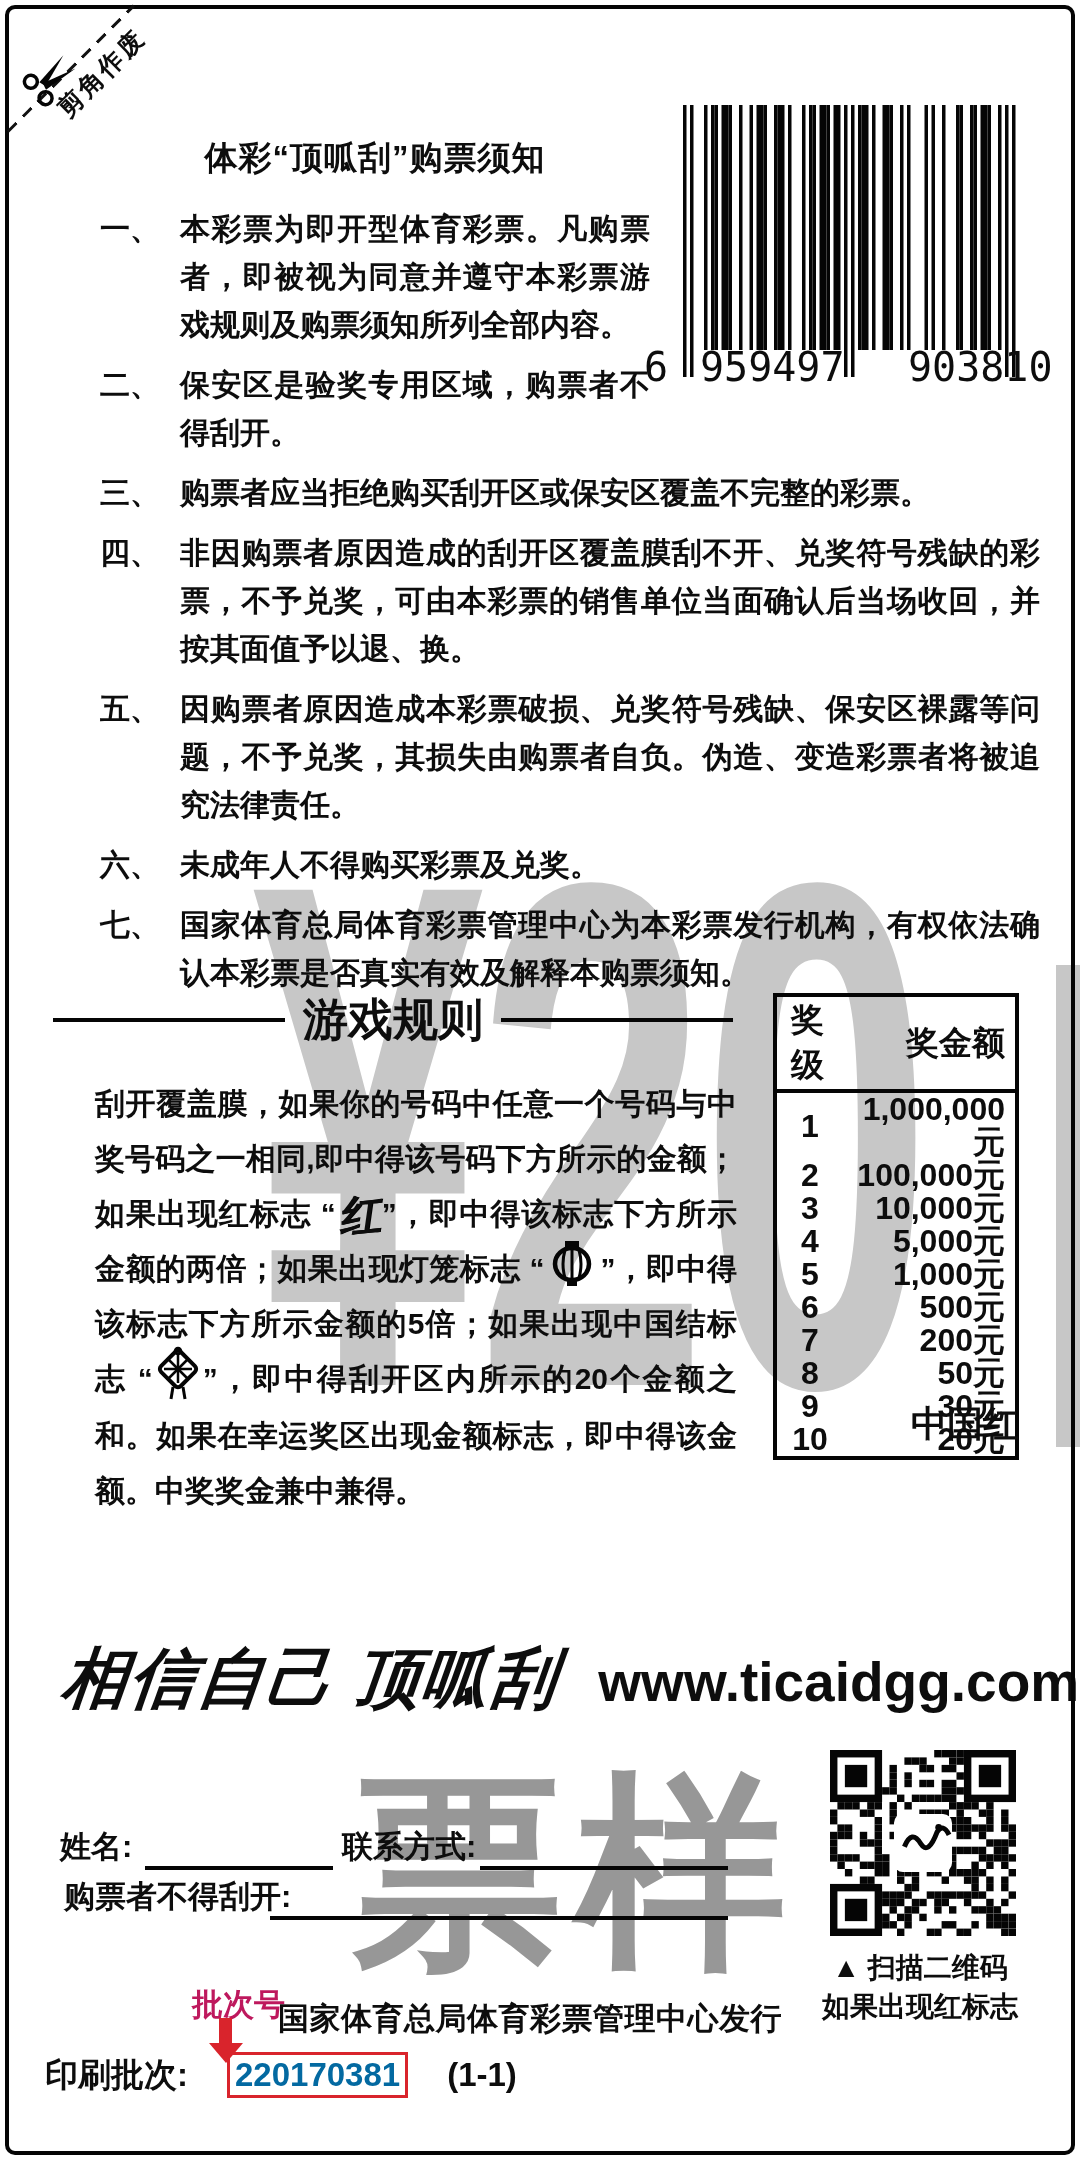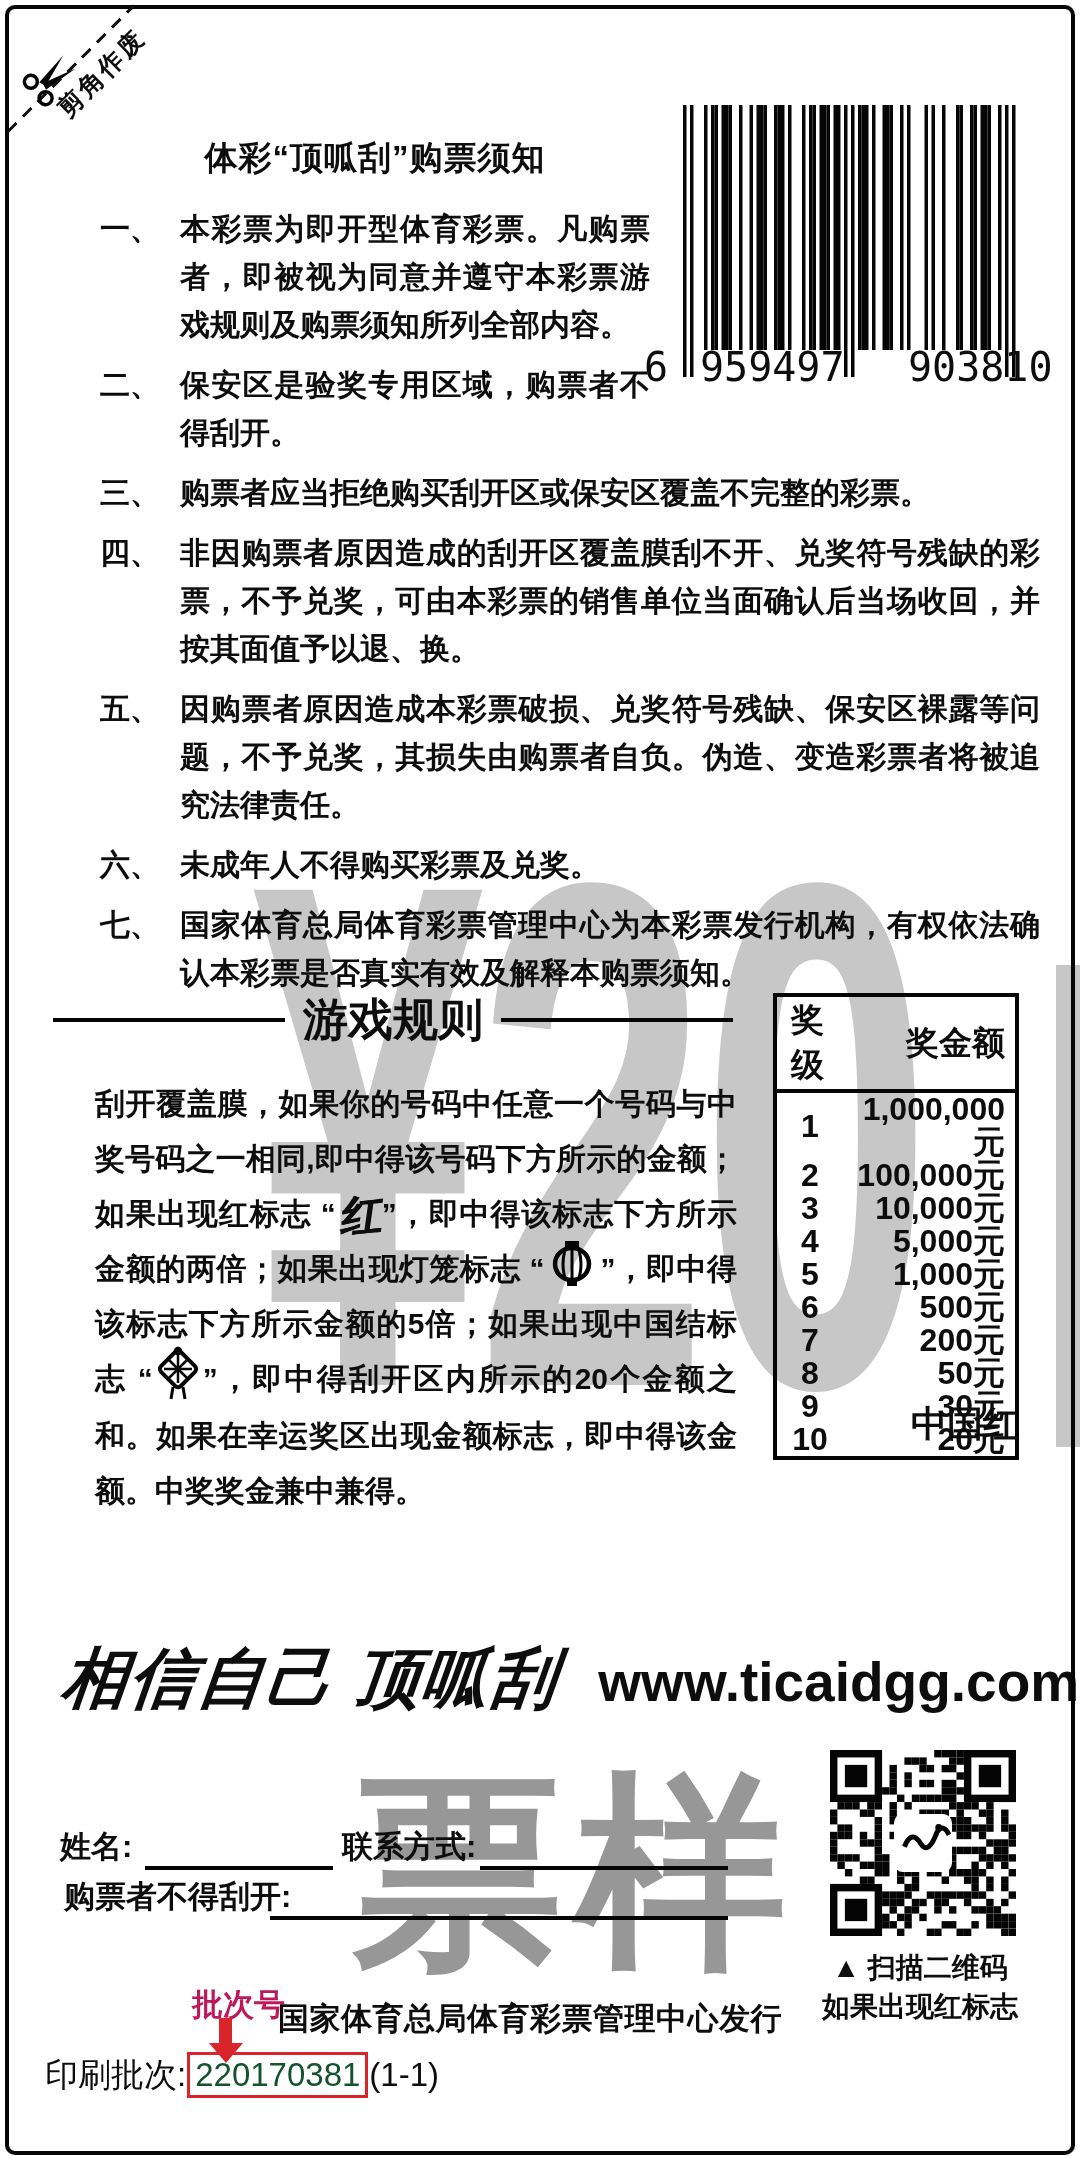--- a/index.html
+++ b/index.html
@@ -75,21 +75,21 @@
   
   .qr{position:absolute;left:830px;top:1750px;z-index:2;}
   .qr-caption{position:absolute;left:812px;top:1948px;width:216px;text-align:center;font-size:28px;
               line-height:39px;font-weight:600;z-index:2;}
 
   
   .batch-label{position:absolute;left:192px;top:1984px;font-size:31px;font-weight:700;z-index:2;}
   .batch-arrow{position:absolute;left:208px;top:2018px;z-index:2;}
   .issuer{position:absolute;left:278px;top:1998px;font-size:31px;font-weight:700;letter-spacing:0.5px;z-index:2;}
   .print-line{position:absolute;left:45px;top:2052px;display:flex;align-items:center;font-size:33px;
-              font-weight:400;z-index:2;}
+              font-weight:700;z-index:2;gap:38px;}
   .batch-box{display:inline-block;border:3px solid;padding:1px 5px;margin:0 1px;}
 </style>
 </head>
 <body>
 
 <div class="ticket">
   <div class="frame"></div>
 
   <div class="cutline"></div>
   <div class="scissors">
@@ -517,16 +517,16 @@
   <span class="batch-label" style="color: #be185d;">批次号</span>
   <div class="batch-arrow">
     <svg width="36" height="46" viewBox="0 0 36 46">
         <rect x="11" y="0" width="13" height="26" fill="#d9242c"></rect>
         <polygon points="1,25 35,25 18,45" fill="#d9242c"></polygon>
       </svg>
   </div>
   <span class="issuer">国家体育总局体育彩票管理中心发行</span>
   <div class="print-line">
     <span>印刷批次:</span>
-    <span class="batch-box" style="color: #14532d; border-color: rgb(217, 36, 44);">220170381</span>
+    <span class="batch-box" style="color: #0369a1; border-color: rgb(217, 36, 44);">220170381</span>
     <span>(1-1)</span>
   </div>
 </div>
 
 </body></html>

